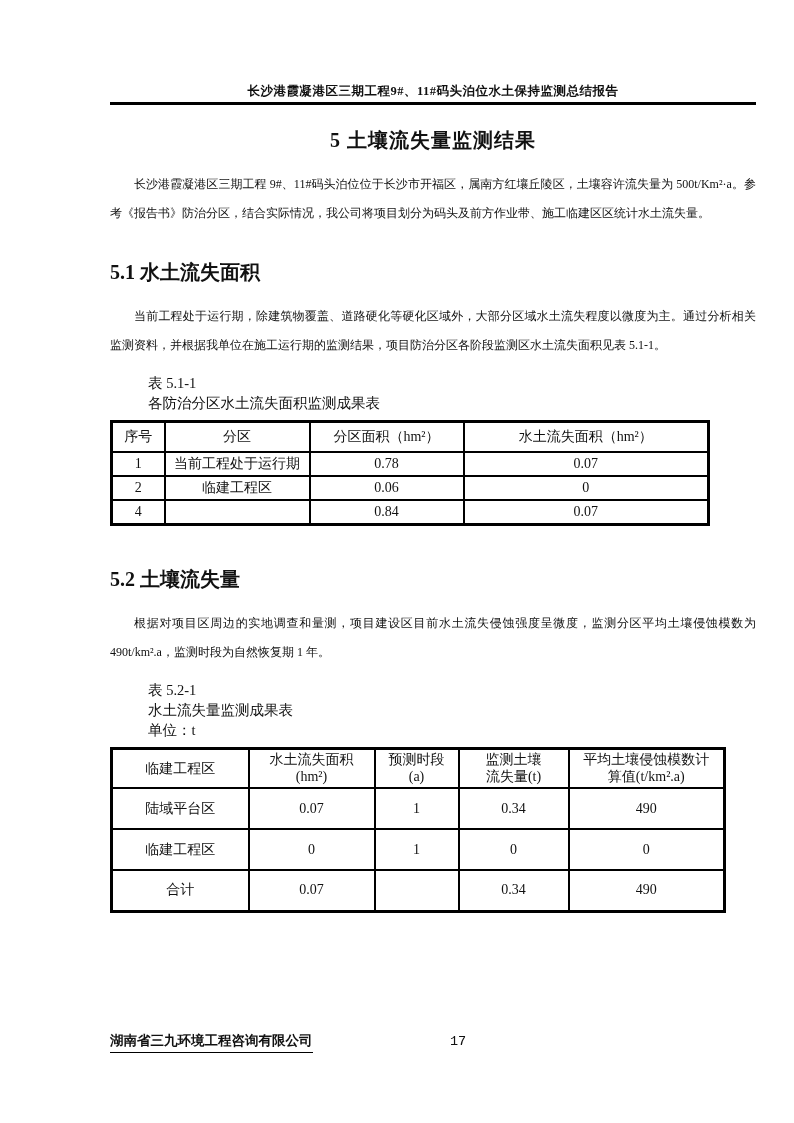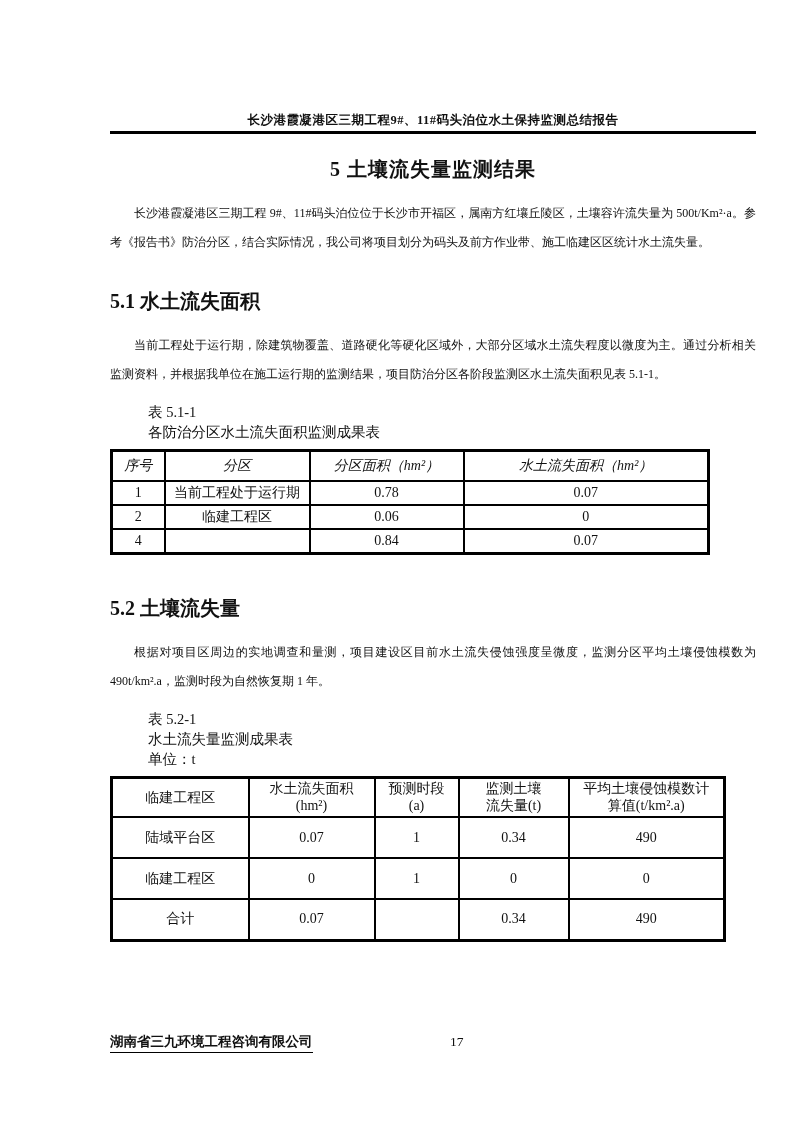--- a/index.html
+++ b/index.html
@@ -9,21 +9,20 @@
     width: 794px;
     height: 1123px;
     margin: 0 auto;
     background: #ffffff;
     font-family: "Liberation Serif", serif;
     color: #111;
     overflow: hidden;
   }
   .content {
     padding: 84px 38px 0 110px; 
-    margin-top: 29px;
   }
   
   .running-header {
     text-align: center;
     font-size: 12.5px;
     font-weight: bold;
     letter-spacing: 0.5px;
     padding-bottom: 3px;
     border-bottom: 3px solid #000;
     line-height: 15px;
@@ -78,33 +77,34 @@
   }
   table.data-table th, table.data-table td {
     border: 2px solid #000;
     text-align: center;
     vertical-align: middle;
     padding: 0 2px;
     font-weight: normal;
     overflow: hidden;
   }
   table.t1 { width: 597px; }
-  table.t1 th { height: 31px; font-style: italic; }
+  table.t1 th { height: 31px; }
   table.t1 td { height: 24px; }
   table.t2 { width: 613px; }
   table.t2 th { height: 40px; white-space: pre-line; line-height: 17px; }
   table.t2 td { height: 41px; }
   
   .footer {
     position: absolute;
     left: 110px;
     right: 76px;
     top: 1033px;
     font-size: 13.5px;
     line-height: 18px;
+    font-family: Liberation Mono, monospace;
   }
   .footer .company {
     display: inline-block;
     font-weight: bold;
     border-bottom: 1.5px solid #000;
     padding-bottom: 1px;
   }
   .footer .page-num {
     position: absolute;
     left: 340px;

